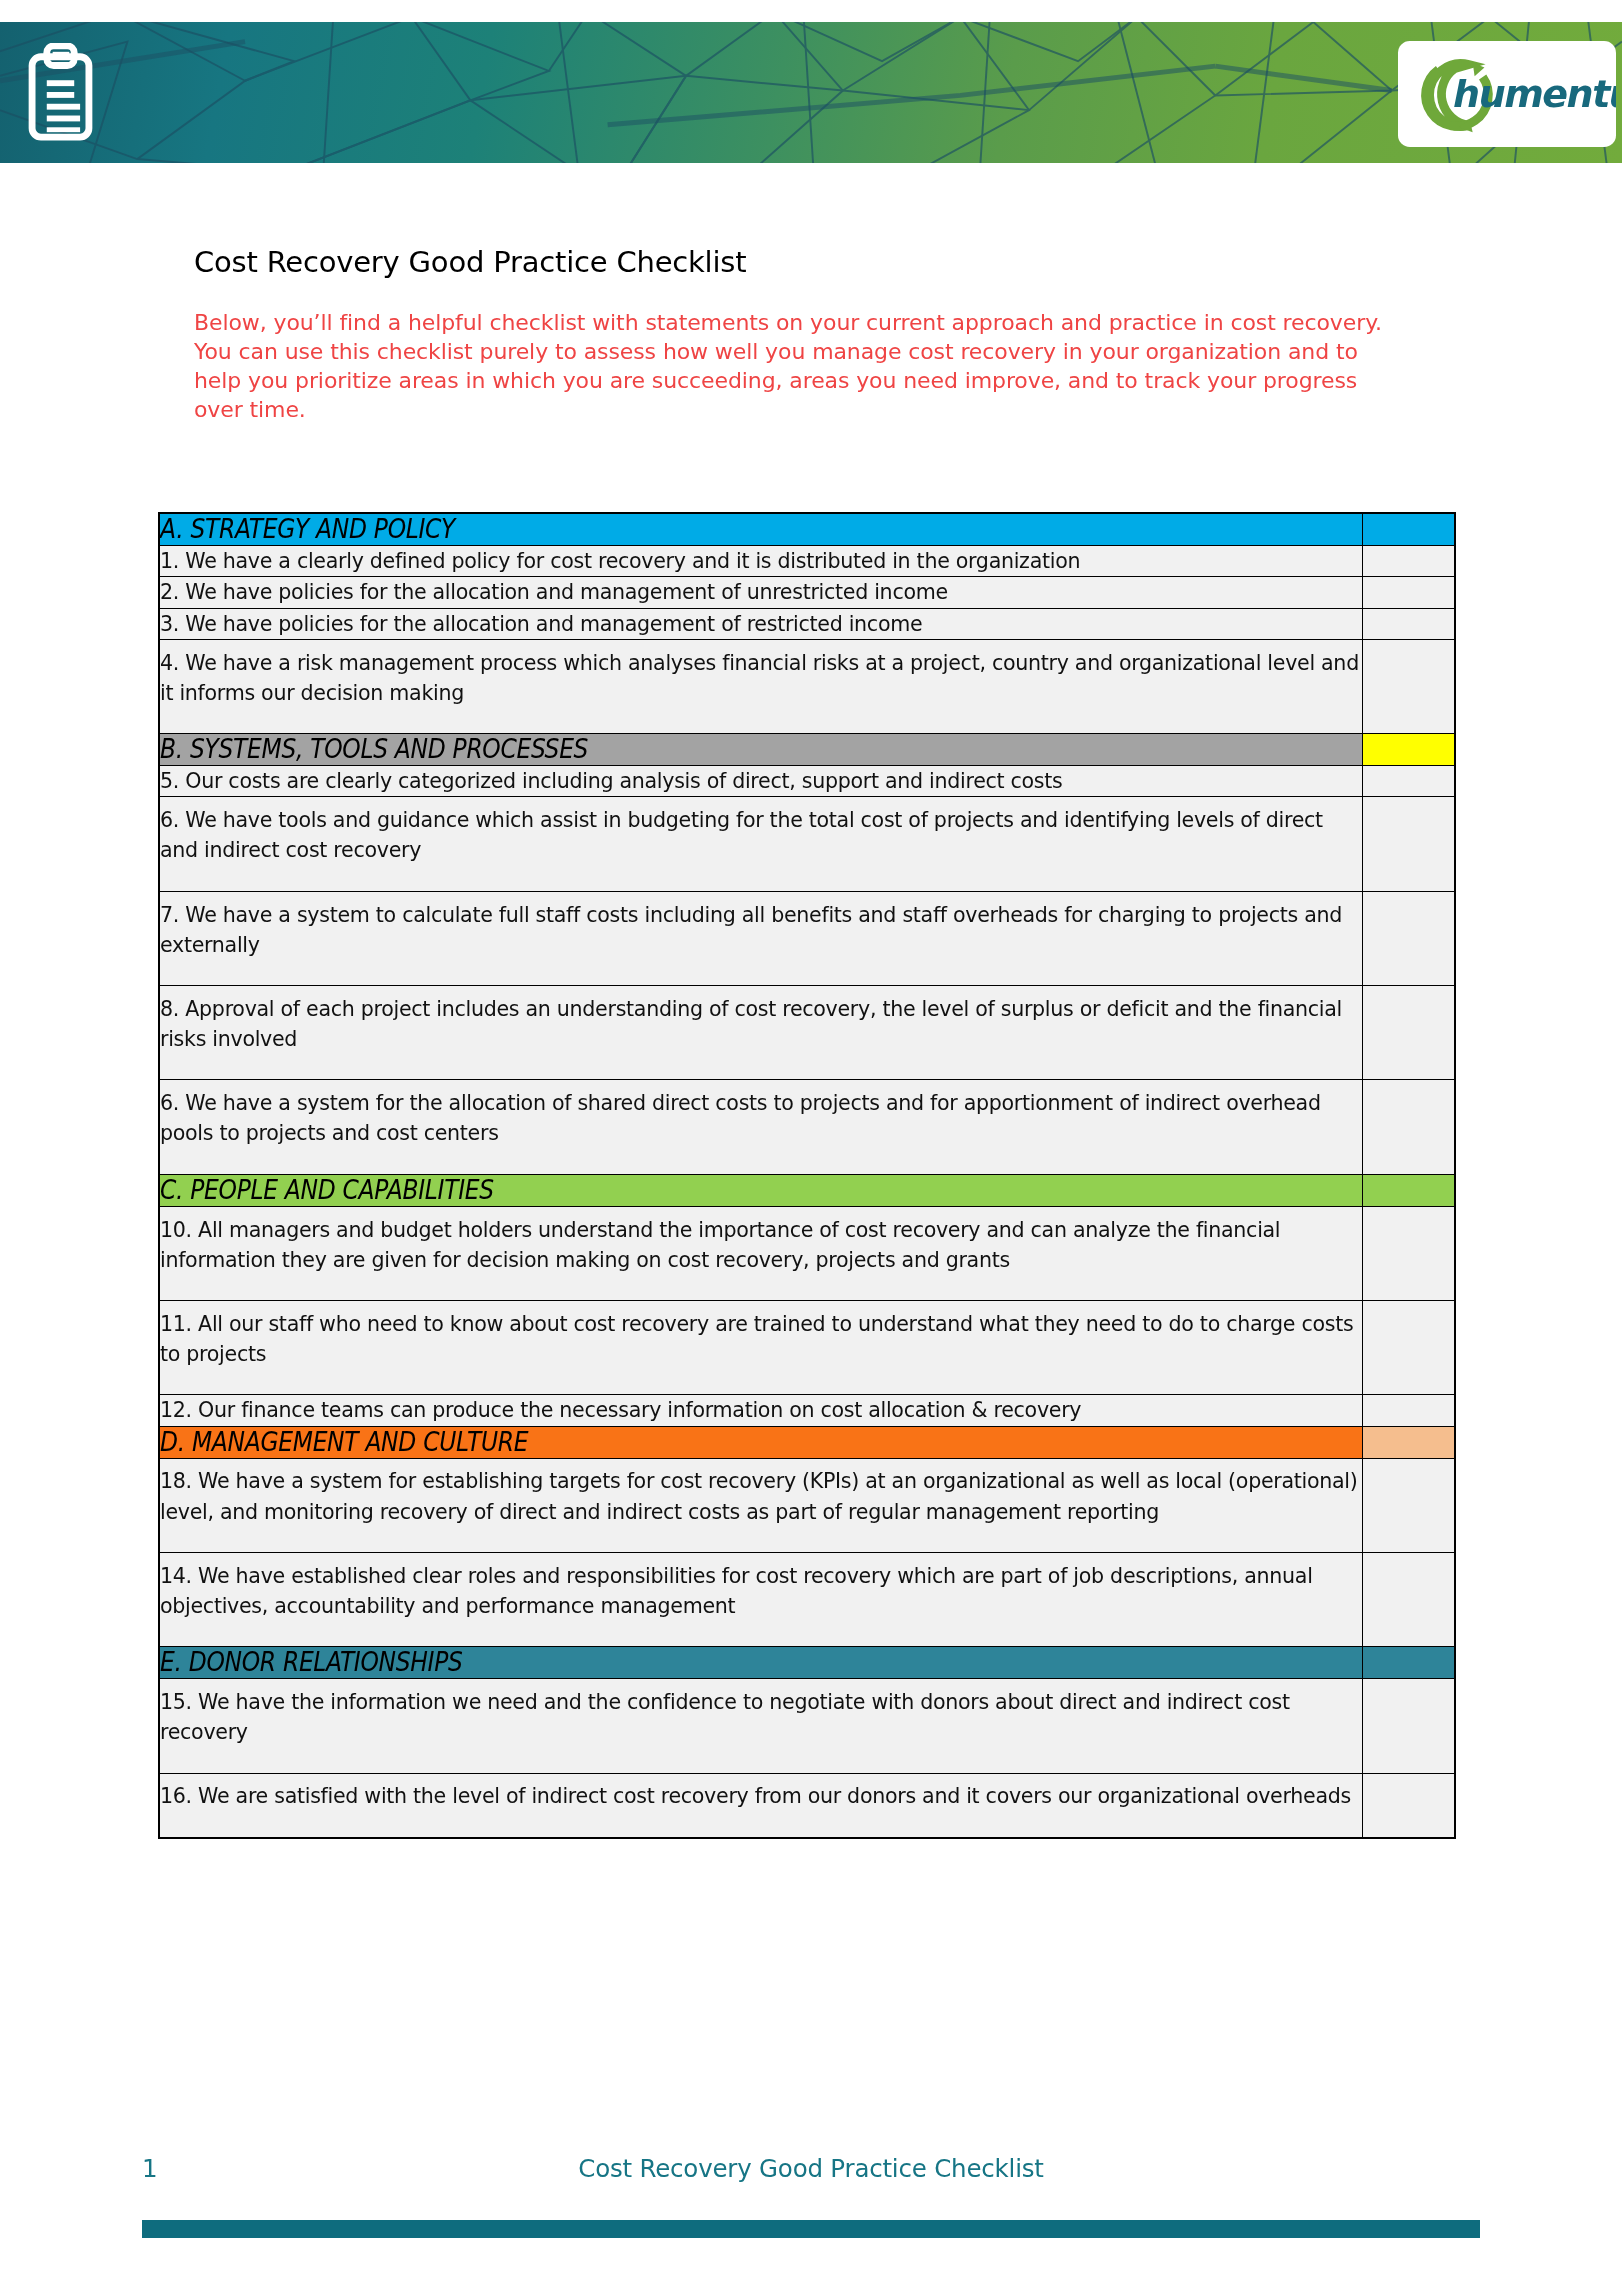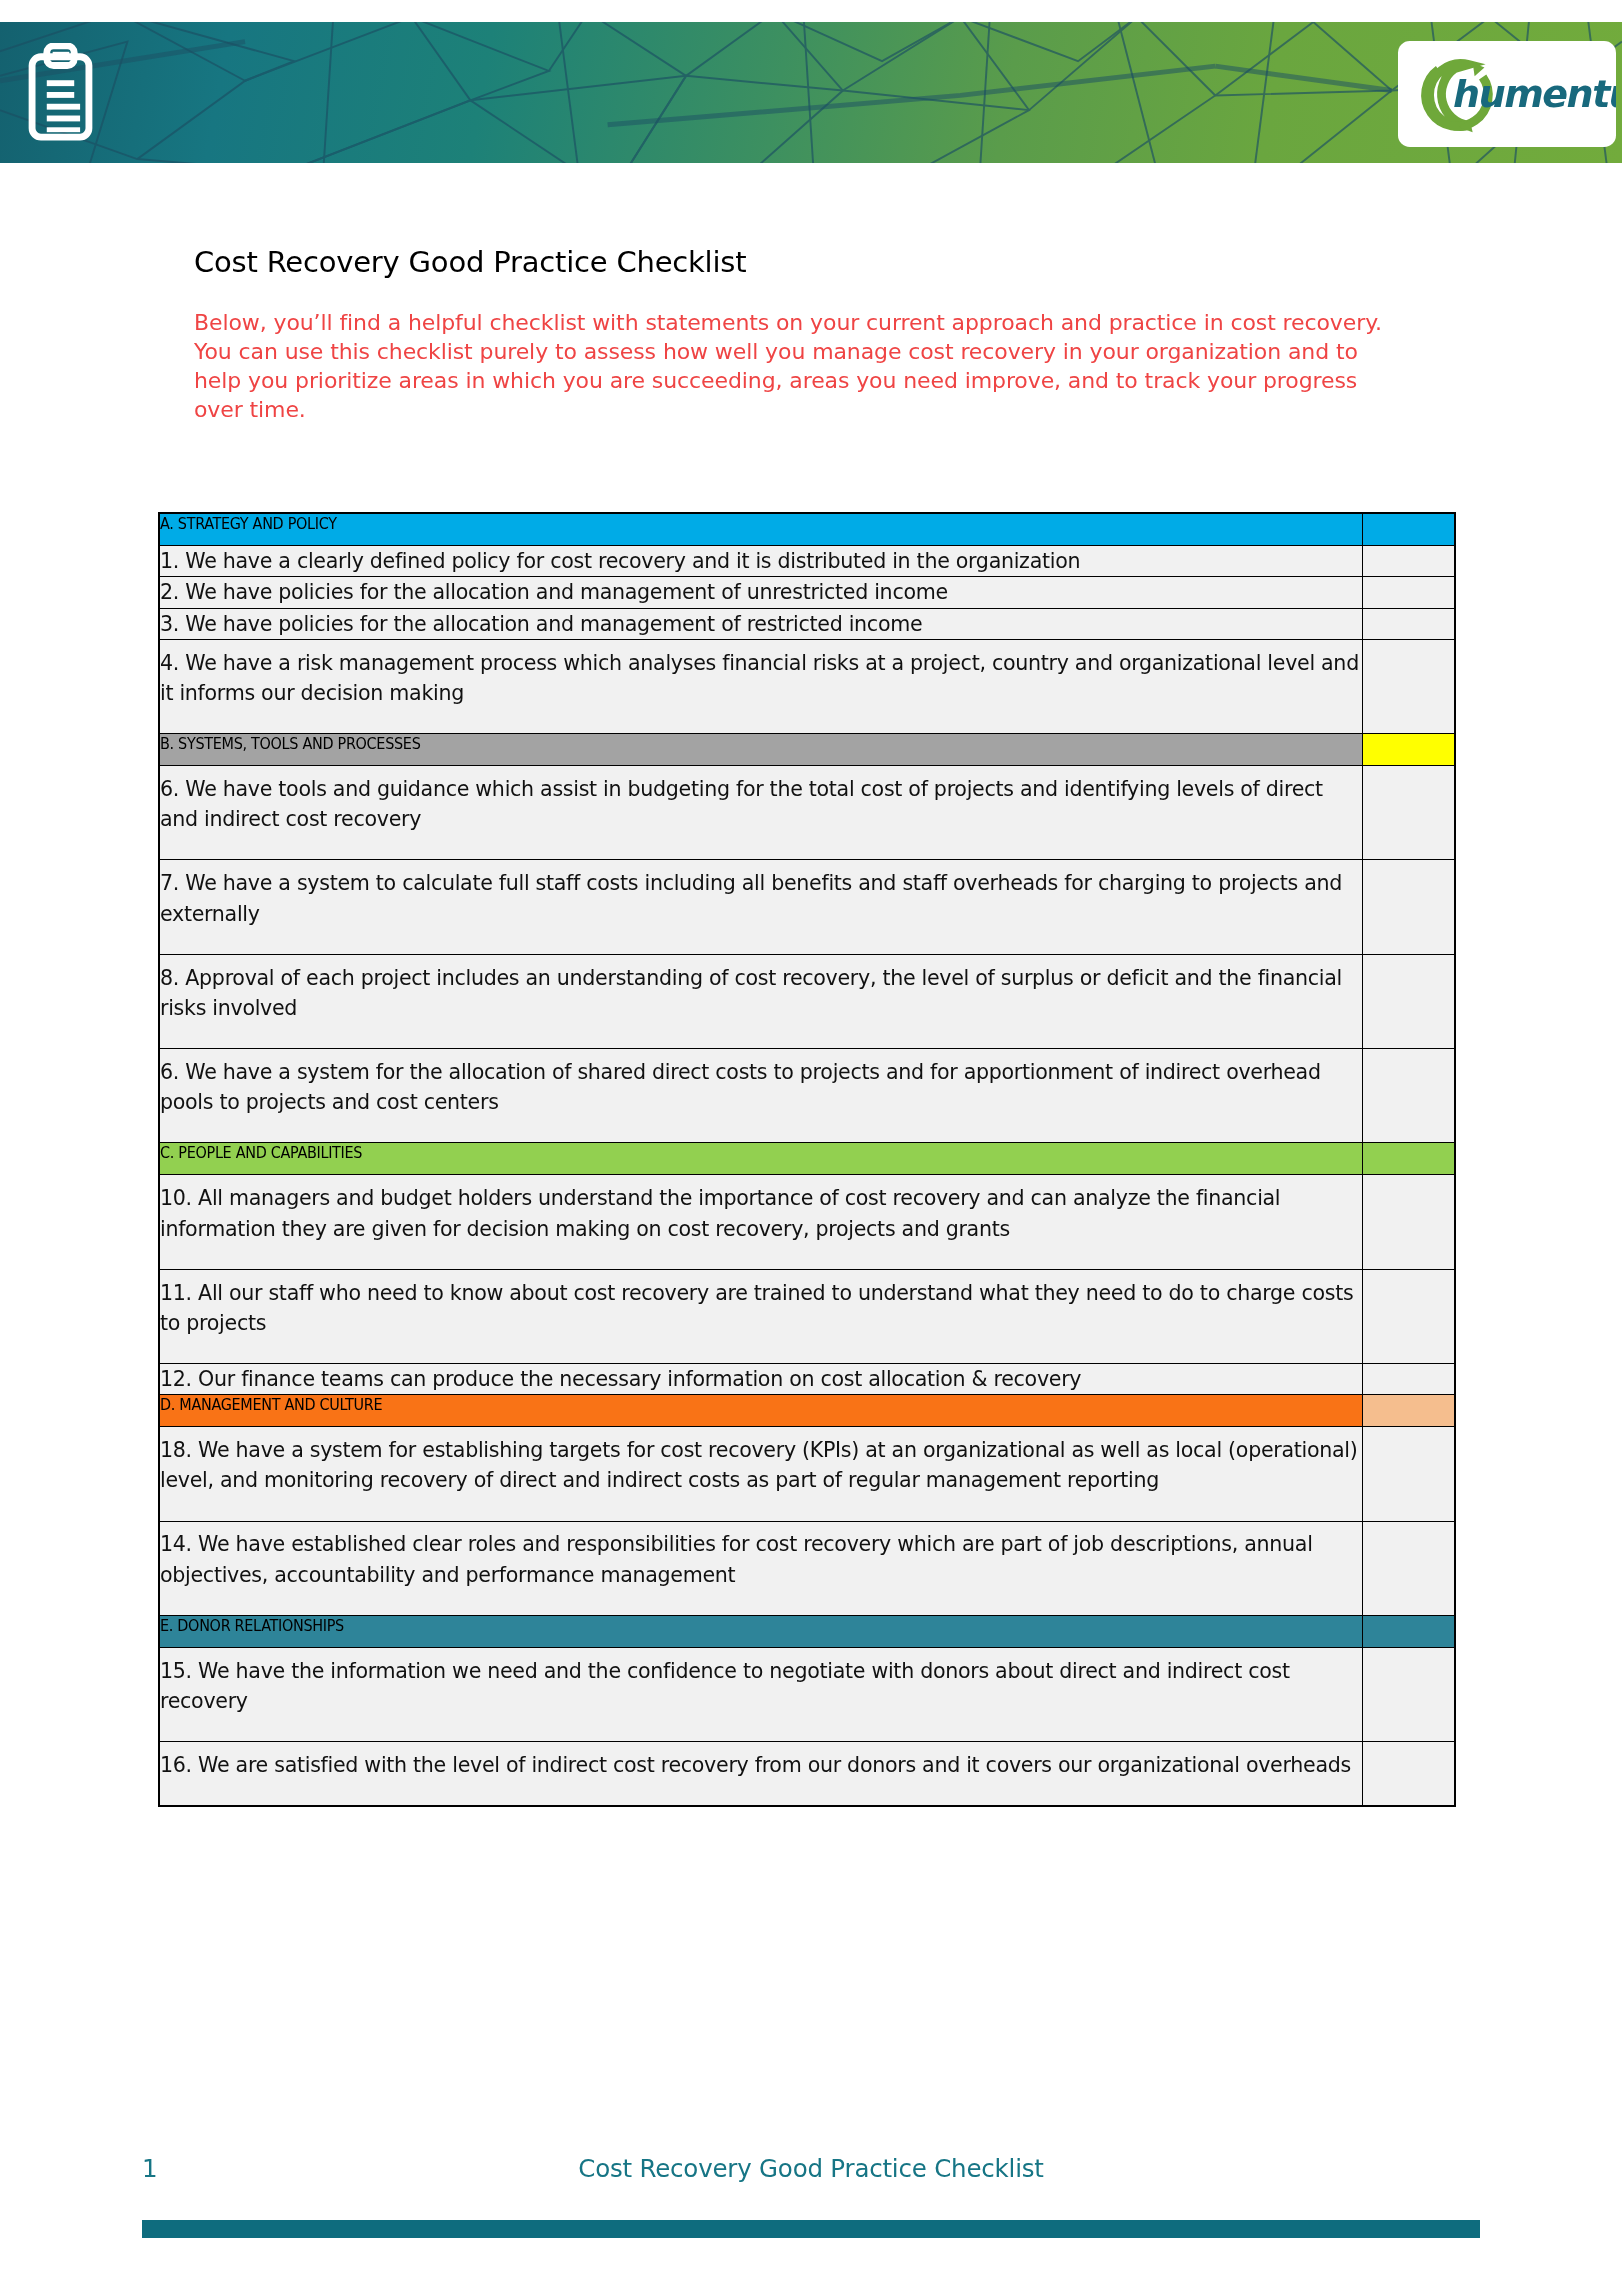--- a/index.html
+++ b/index.html
@@ -117,26 +117,27 @@
     vertical-align: top;
   }
   .col-statement { width: 1203px; }
   .col-check { width: 93px; }
 
   .section-row td {
     height: 31px;
   }
   .section-label {
     font-family: "DejaVu Sans Condensed", "DejaVu Sans", sans-serif;
-    font-size: 16px;
+    font-size: 26px;
     font-weight: normal;
     color: #000000;
     padding: 3.9px 0 3.9px 8.8px;
     white-space: nowrap;
     letter-spacing: -0.3px;
+    font-style: italic;
   }
   .item-row td {
     background: #f1f1f1;
   }
   .item-text {
     font-family: "DejaVu Sans", sans-serif;
     font-size: 20.6px;
     line-height: 1.47;
     color: #111111;
     padding: 5.9px 9.8px 5.9px 10.8px;
@@ -290,20 +291,24 @@
           <td class="check-cell"></td>
         </tr>
         <tr class="item-row tall">
           <td class="item-text">4. We have a risk management process which analyses financial risks at a project, country and organizational level and it informs our decision making</td>
           <td class="check-cell"></td>
         </tr>
         <tr class="section-row">
           <td class="section-label" style="background: #a3a3a3;">B. SYSTEMS, TOOLS AND PROCESSES</td>
           <td style="background: rgb(255, 255, 0);"></td>
         </tr>
+        <tr class="item-row">
+          <td class="item-text">5. Our costs are clearly categorized including analysis of direct, support and indirect costs</td>
+          <td class="check-cell"></td>
+        </tr>
         <tr class="item-row tall">
           <td class="item-text">6. We have tools and guidance which assist in budgeting for the total cost of projects and identifying levels of direct and indirect cost recovery</td>
           <td class="check-cell"></td>
         </tr>
         <tr class="item-row tall">
           <td class="item-text">7. We have a system to calculate full staff costs including all benefits and staff overheads for charging to projects and externally</td>
           <td class="check-cell"></td>
         </tr>
         <tr class="item-row tall">
           <td class="item-text">8. Approval of each project includes an understanding of cost recovery, the level of surplus or deficit and the financial risks involved</td>

